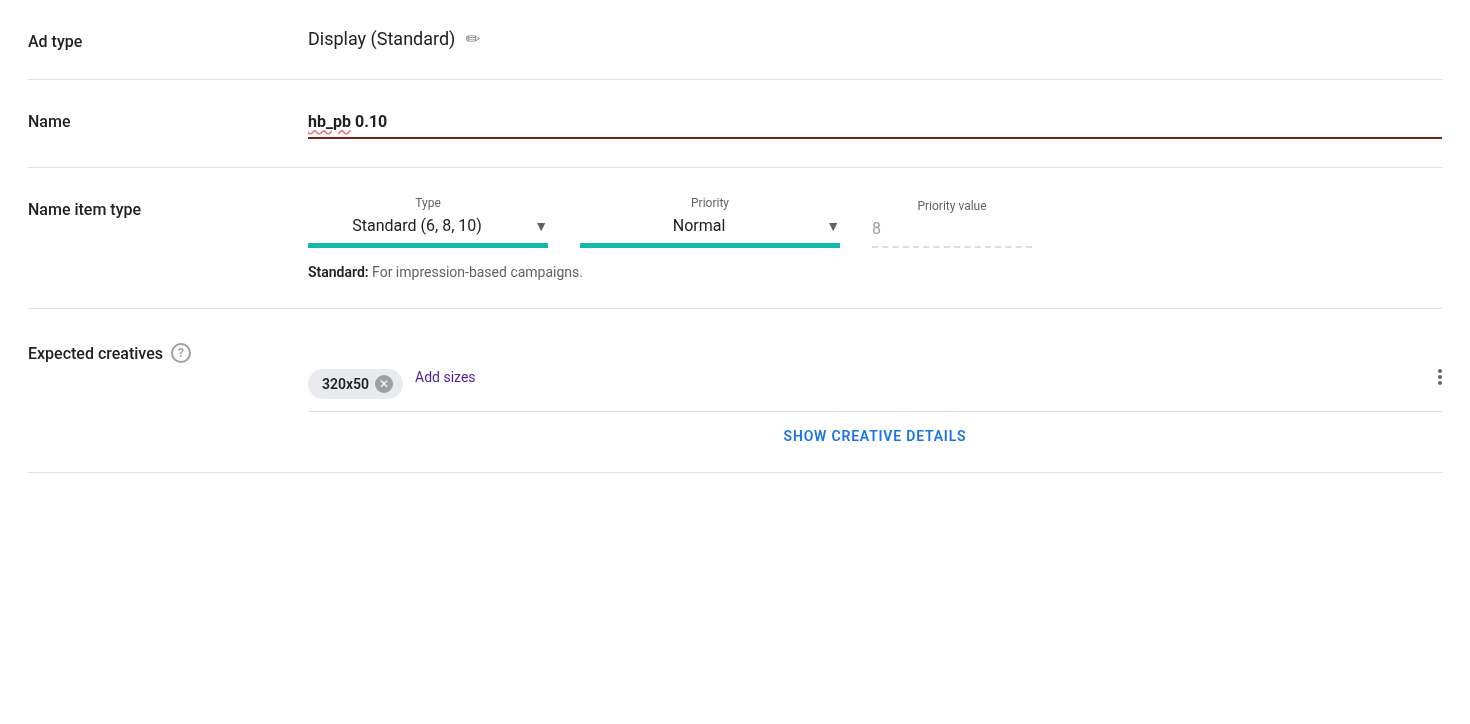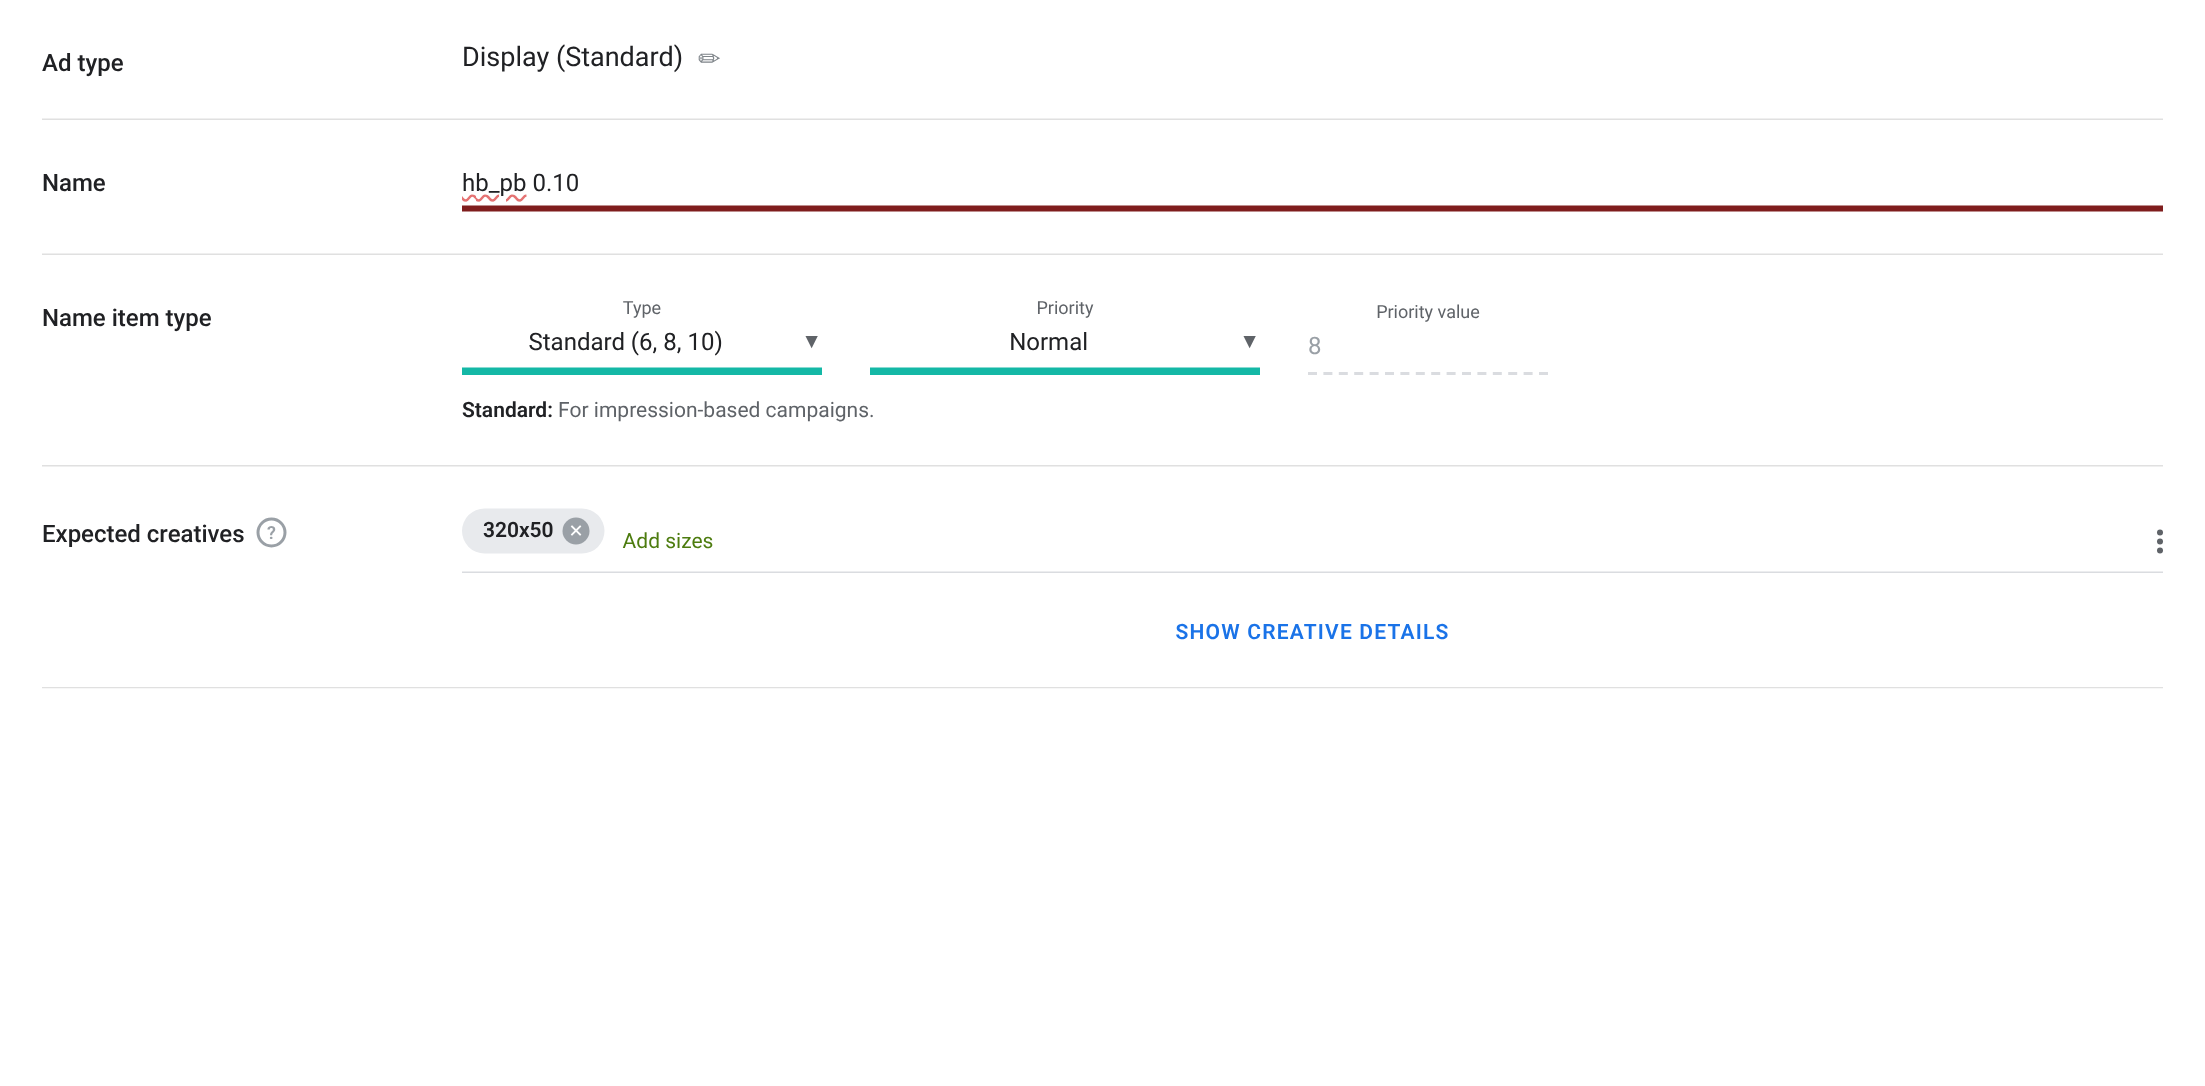--- a/index.html
+++ b/index.html
@@ -133,25 +133,26 @@
       font-weight: 600;
       cursor: pointer;
     }
     .creatives-content {
       display: flex;
       flex-direction: column;
       width: 100%;
     }
     .creatives-row {
       display: flex;
-      align-items: flex-end;
+      align-items: flex-start;
       gap: 12px;
       padding-bottom: 12px;
       border-bottom: 1px solid #dadce0;
       position: relative;
+      margin-top: 32px;
     }
     .size-chip {
       display: flex;
       align-items: center;
       background: #e8eaed;
       border-radius: 16px;
       padding: 6px 10px 6px 14px;
       gap: 6px;
     }
     .size-chip-text {
@@ -166,21 +167,21 @@
       background: #9aa0a6;
       display: flex;
       align-items: center;
       justify-content: center;
       color: #fff;
       font-size: 12px;
       cursor: pointer;
     }
     .add-sizes-text {
       font-size: 14px;
-      color: #4d7c0f;
+      color: #4c1d95;
       cursor: pointer;
     }
     .more-icon {
       position: absolute;
       right: 0;
       color: #5f6368;
       font-size: 20px;
       cursor: pointer;
       letter-spacing: 1px;
       display: flex;
@@ -188,21 +189,21 @@
       align-items: center;
       gap: 2px;
     }
     .more-dot {
       width: 4px;
       height: 4px;
       background: #5f6368;
       border-radius: 50%;
     }
     .show-details-btn {
-      margin-top: 32px;
+      margin-top: 16px;
       color: #1a73e8;
       font-size: 14px;
       font-weight: 600;
       letter-spacing: 0.8px;
       text-transform: uppercase;
       cursor: pointer;
       background: none;
       border: none;
       padding: 0;
       font-family: inherit;
@@ -226,21 +227,21 @@
         <span>Display (Standard)</span>
         <span class="edit-icon">✏</span>
       </div>
     </div>
   </div>
 
   <div class="form-row">
     <div class="form-label">Name</div>
     <div class="form-content">
       <div style="position:relative; width:100%;">
-        <div style="font-size:16px; padding: 4px 0 6px 0; border-bottom: 4px solid #7f1d1d; width:100%;">
+        <div style="font-size:16px; padding: 4px 0 6px 0; border-bottom: 2px solid #7f1d1d; width:100%;font-weight:bold;">
           <span class="squiggly">hb_pb</span><span> 0.10</span>
         </div>
       </div>
     </div>
   </div>
 
   <div class="form-row">
     <div class="form-label">Name item type</div>
     <div class="form-content line-item-content">
       <div class="selects-row">

